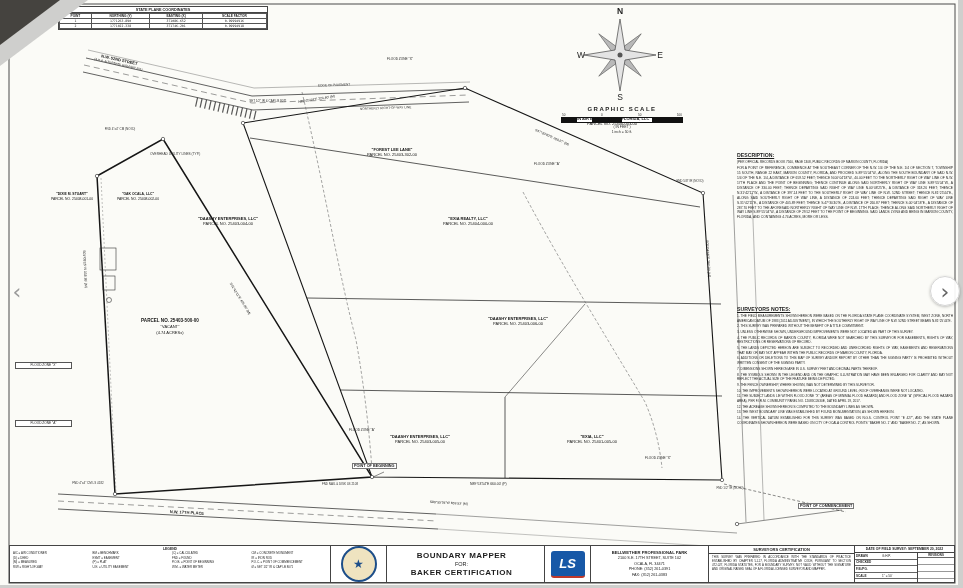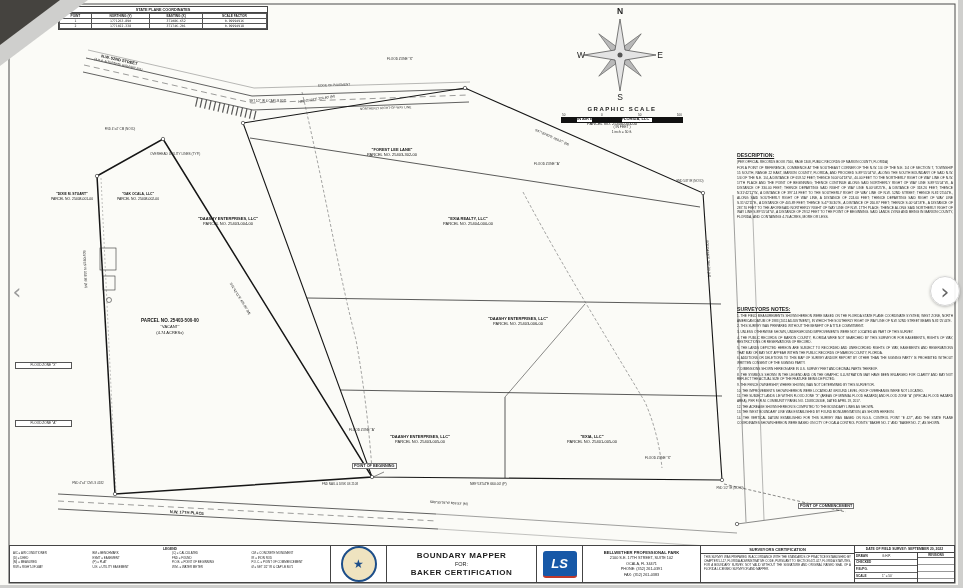--- a/index.html
+++ b/index.html
@@ -64,21 +64,21 @@
   .legendbox .lg-grid{display:grid;grid-template-columns:repeat(4,1fr);
     column-gap:4px;font-size:2.9px;line-height:1.55;}
   .sealbox{flex:0 0 56px;display:flex;align-items:center;justify-content:center;}
   .seal{width:32px;height:32px;border-radius:50%;border:2.5px solid #1d4e89;
     background:#efe3c0;display:flex;align-items:center;justify-content:center;
     color:#1d4e89;font-size:12px;}
   .titlebox{flex:0 0 150px;display:flex;flex-direction:column;align-items:center;
     justify-content:center;text-align:center;}
   .titlebox .t1,.titlebox .t3{font-size:8px;font-weight:bold;letter-spacing:0.5px;}
   .titlebox .t2{font-size:5.5px;margin:1px 0;}
-  .logobox{flex:0 0 46px;display:flex;align-items:center;justify-content:center;}
+  .logobox{flex:0 0 46px;display:flex;align-items:center;justify-content:center;margin-left:8px;}
   .firmlogo{width:34px;height:25px;background:#1758a7;border-radius:3px;color:#fff;
     font-style:italic;font-weight:bold;font-size:13px;display:flex;align-items:center;
     justify-content:center;border-bottom:2.5px solid #c0392b;}
   .firmbox{flex:0 0 118px;display:flex;flex-direction:column;align-items:center;
     justify-content:center;text-align:center;font-size:3.8px;line-height:1.45;}
   .firmbox .fname{font-weight:bold;font-size:4.2px;}
   .certbox{flex:1 1 auto;}
   .certbox .c-title{font-size:4px;font-weight:bold;text-align:center;
     border-bottom:0.4px solid #444;padding:1px;}
   .certbox .c-body{font-size:2.9px;line-height:1.4;text-align:justify;padding:1px 3px;}

